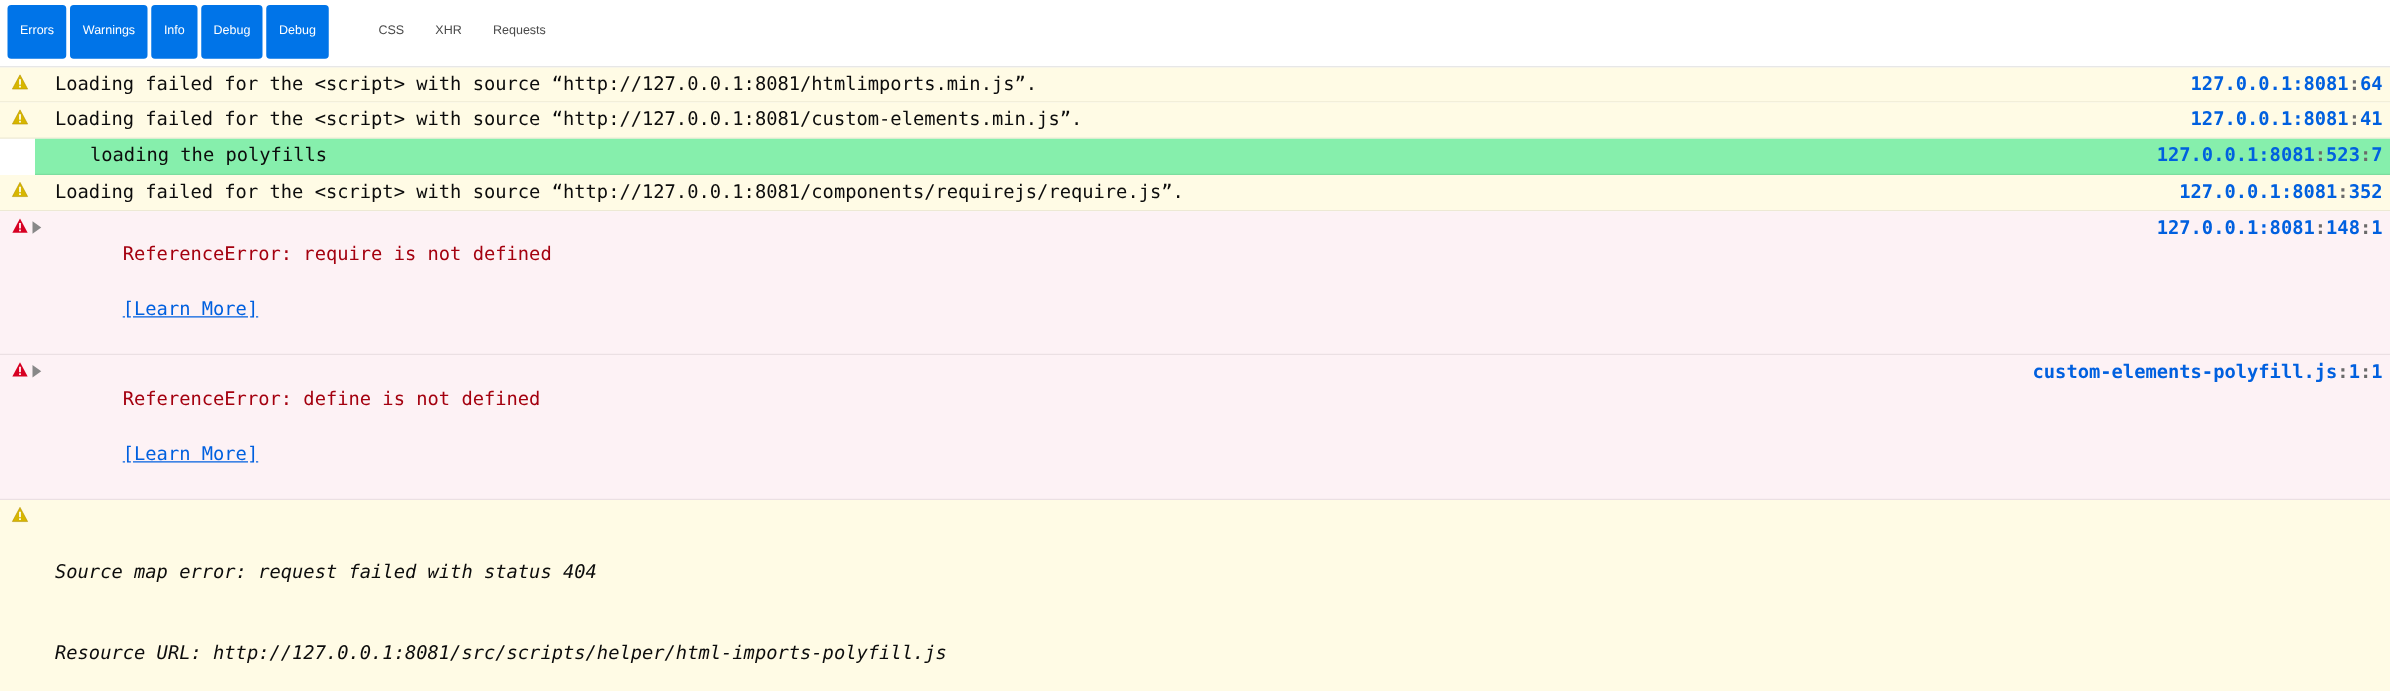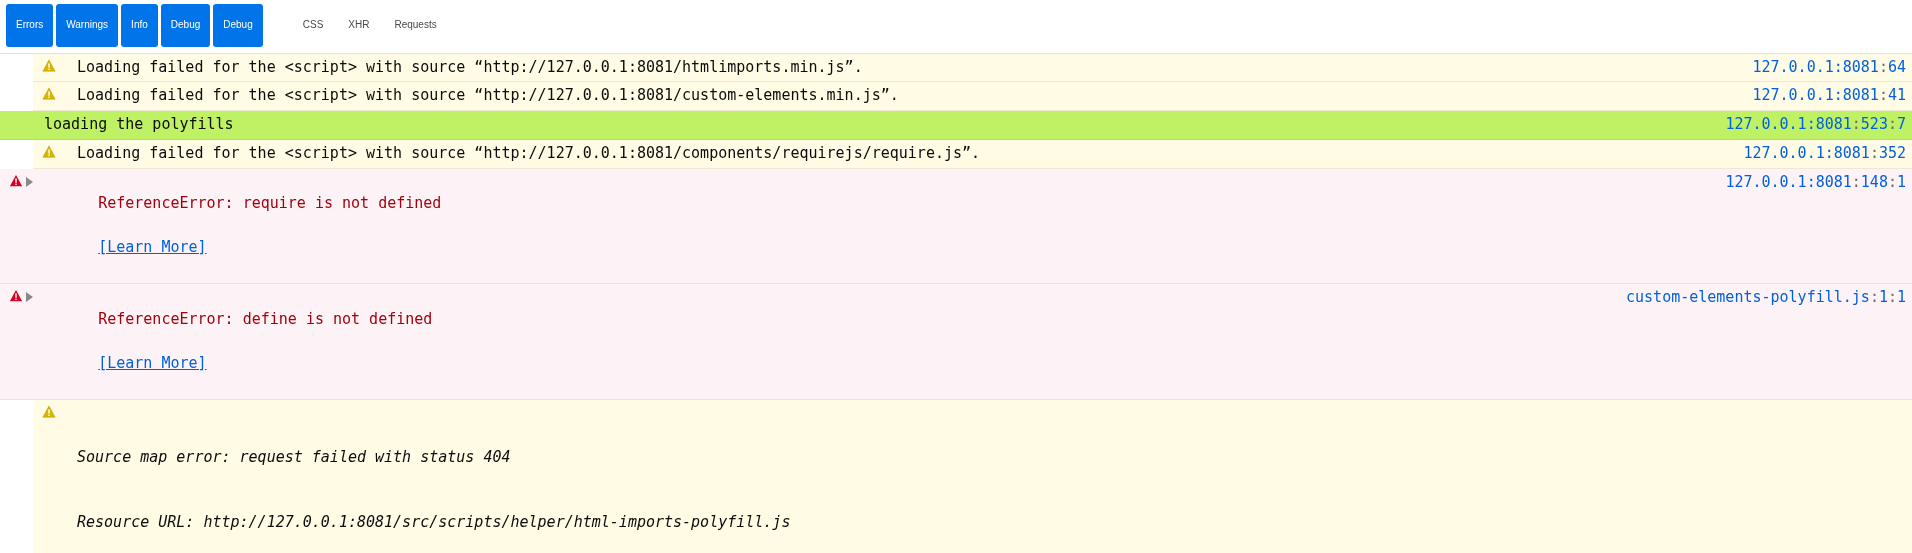--- a/index.html
+++ b/index.html
@@ -44,23 +44,23 @@
 
   .messages {
     font-family: "Menlo", "Consolas", "DejaVu Sans Mono", monospace;
   }
   .row {
     display: flex;
     align-items: flex-start;
     border-bottom: 1px solid rgba(0,0,0,0.07);
     padding: 3px 6px 3px 6px;
   }
-  .row.warn { background: #fffbe5; margin-left: 33px; }
+  .row.warn { background: #fffbe5; }
   .row.error { background: #fdf2f5; }
-  .row.log  { background: #bef264; }
+  .row.log  { background: #86efac; margin-left: 28px; }
 
   .icon-cell {
     width: 20px;
     flex: 0 0 20px;
     display: flex;
     justify-content: center;
     padding-top: 2px;
   }
   .caret-cell {
     width: 16px;
@@ -73,20 +73,21 @@
     flex: 1 1 auto;
     padding-left: 2px;
     white-space: pre-wrap;
     word-break: break-all;
   }
   .src-cell {
     flex: 0 0 auto;
     padding-left: 16px;
     white-space: nowrap;
     color: #0060df;
+    font-weight: bold;
   }
   .src-file { color: #0060df; }
   .src-line { color: #0060df; }
   .src-sep::before { content: ":"; color: #6a6a6a; }
 
   .errtext { color: #a4000f; }
   .learn-more {
     color: #0060df;
     text-decoration: underline;
     cursor: pointer;

